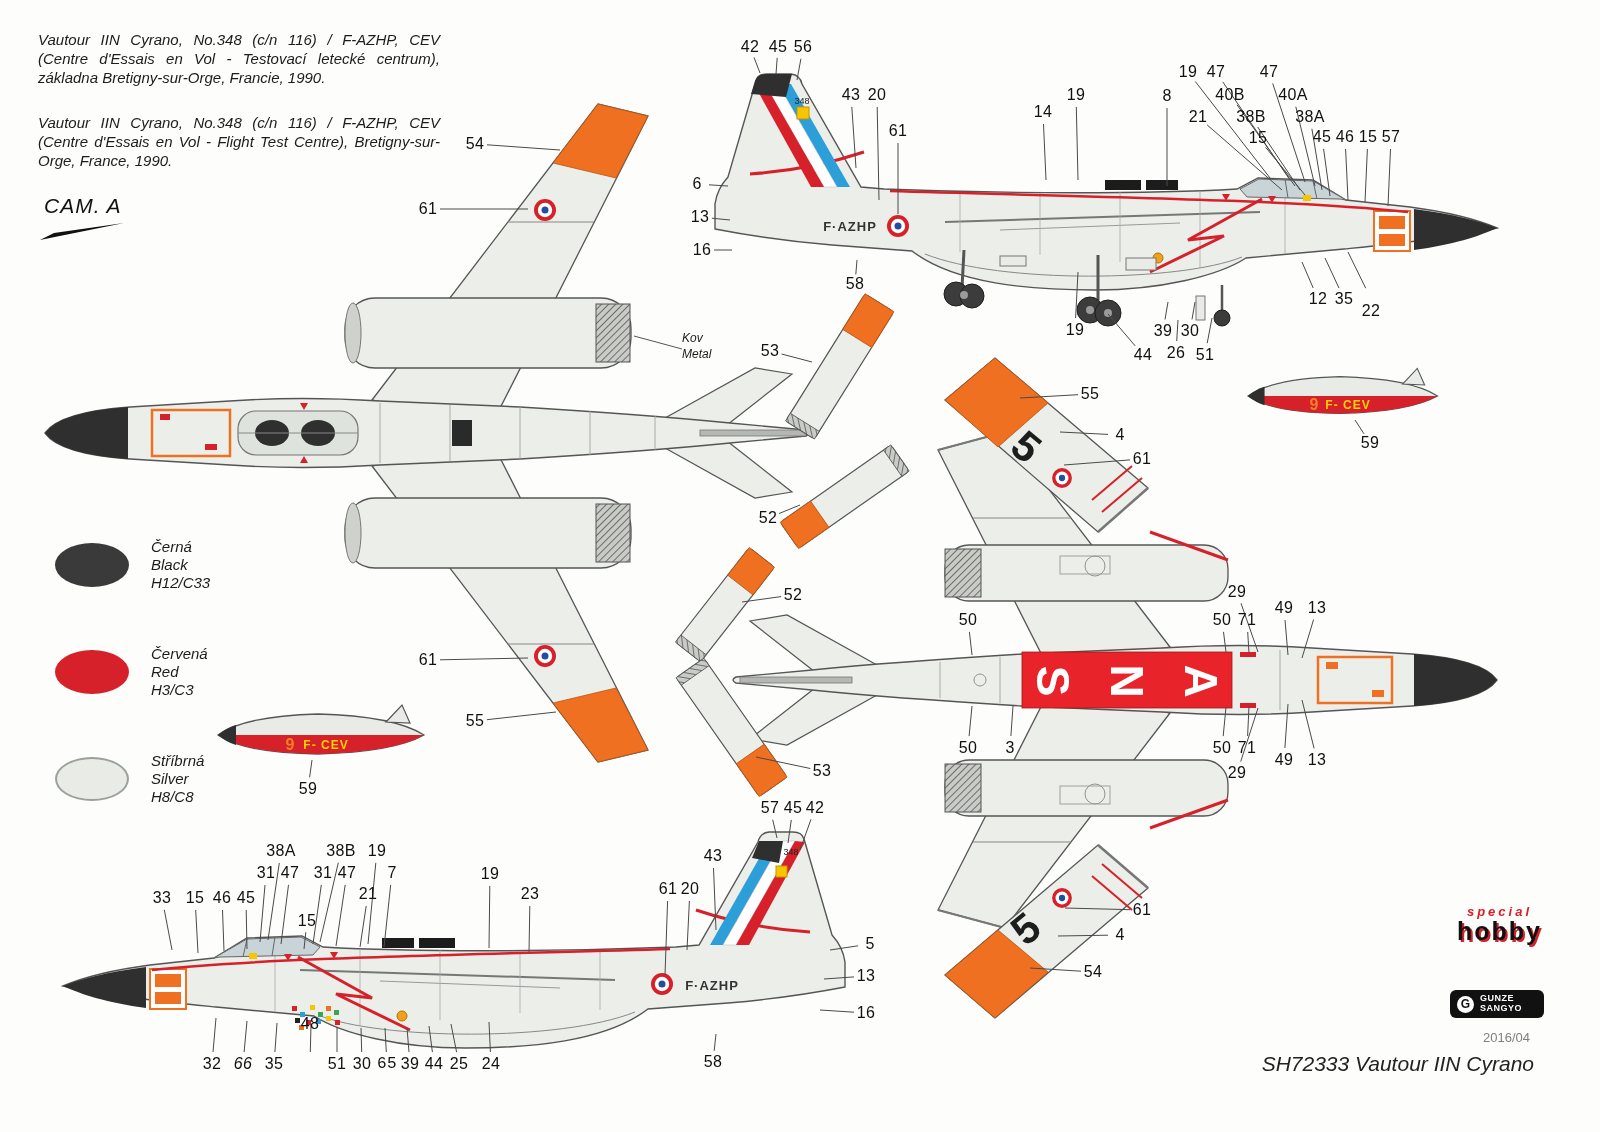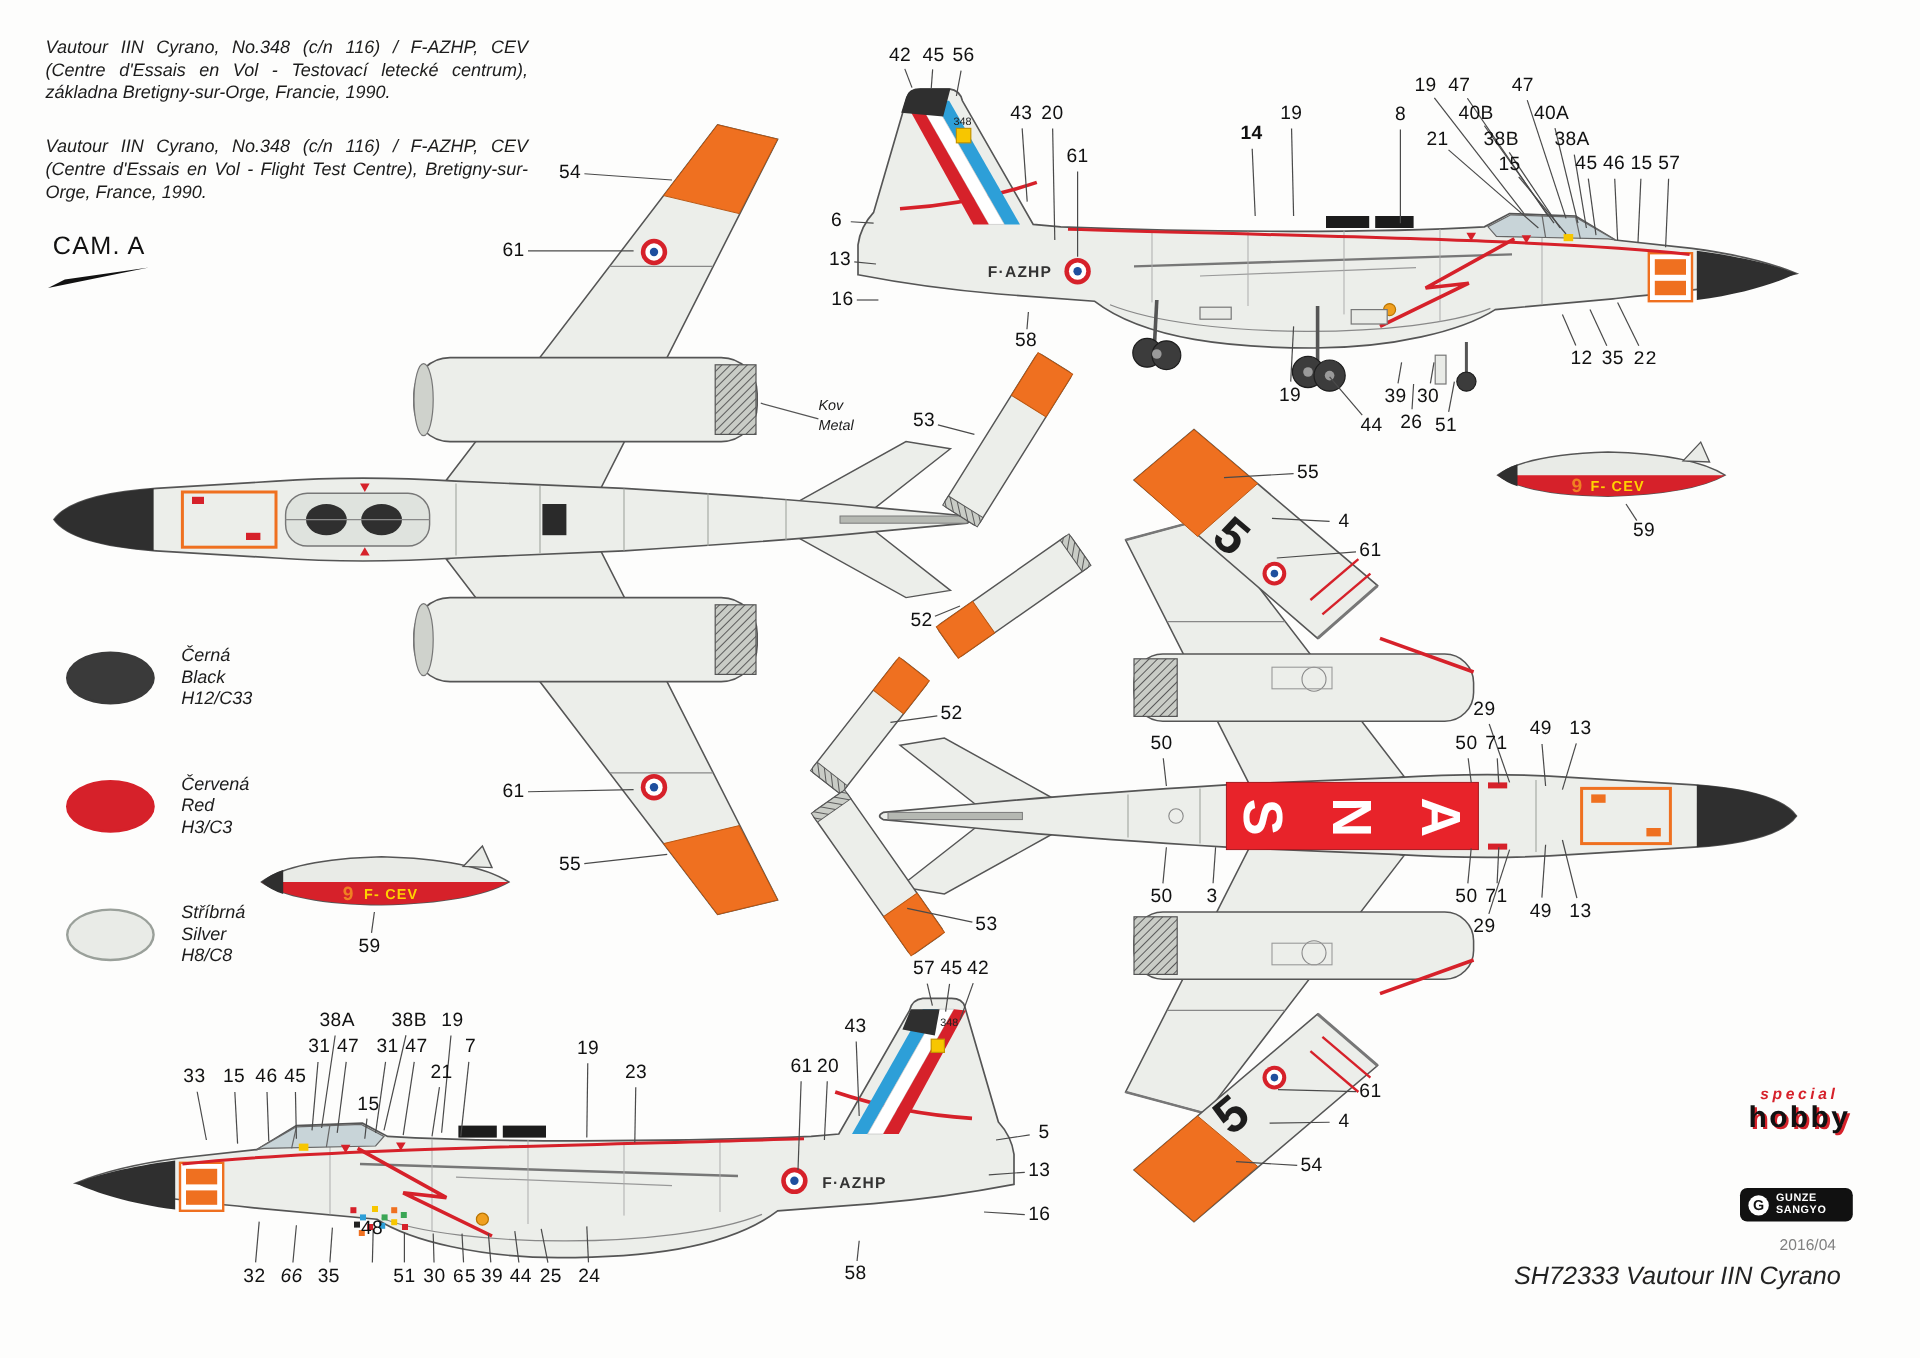--- a/index.html
+++ b/index.html
@@ -4,21 +4,21 @@
 <style>
   *{margin:0;padding:0;box-sizing:border-box}
   body{background:#fff;font-family:"Liberation Sans",sans-serif}
   #sheet{position:relative;width:1600px;height:1132px;background:#fdfdfc;overflow:hidden}
   #art,#leaders,#callouts{position:absolute;left:0;top:0;width:1600px;height:1132px}
   #leaders line{stroke:#4a4a4a;stroke-width:1}
   #callouts{pointer-events:none}
   .callout{position:absolute;transform:translate(-50%,-50%);font-size:16px;color:#111;letter-spacing:.3px;white-space:nowrap}
   .header{position:absolute;left:38px;top:30px;width:402px;font-style:italic;font-size:15px;line-height:1.28;color:#1c1c1c;text-align:justify}
   .header p+p{margin-top:25px}
-  .cam{position:absolute;left:44px;top:194px;font-size:21px;letter-spacing:1px;color:#111}
+  .cam{position:absolute;left:44px;top:194px;font-style:italic;font-size:21px;letter-spacing:1px;color:#111}
   .cam-swoosh{position:absolute;left:38px;top:220px}
   .legend{position:absolute;left:55px;top:538px}
   .legend-row{display:flex;align-items:center;margin-bottom:53px}
   .swatch{width:74px;height:44px;border-radius:50%;border:2px solid transparent;flex:0 0 auto}
   .legend-text{margin-left:22px;font-style:italic;font-size:15px;line-height:1.2;color:#1c1c1c}
   .note{position:absolute;left:682px;top:331px;font-style:italic;font-size:12px;line-height:1.3;color:#1c1c1c}
   .footer-date{position:absolute;right:70px;top:1030px;font-size:13px;color:#808080}
   .footer-product{position:absolute;right:66px;top:1052px;font-style:italic;font-size:21px;color:#222}
   .sh-logo{position:absolute;right:58px;top:904px;text-align:center}
   .sh-special{display:block;color:#d6212a;font-style:italic;font-weight:bold;font-size:13px;letter-spacing:3px}
@@ -378,21 +378,21 @@
       <line x1="1081.0" y1="971.2" x2="1030" y2="968"></line>
     </svg>
 
   <div id="callouts">
       <span class="callout" style="left: 750px; top: 47px;">42</span>
       <span class="callout" style="left: 778px; top: 47px;">45</span>
       <span class="callout" style="left: 803px; top: 47px;">56</span>
       <span class="callout" style="left: 851px; top: 95px;">43</span>
       <span class="callout" style="left: 877px; top: 95px;">20</span>
       <span class="callout" style="left: 898px; top: 131px;">61</span>
-      <span class="callout" style="left: 1043px; top: 112px; font-weight: bold;">14</span>
+      <span class="callout" style="left: 1043px; top: 112px;">14</span>
       <span class="callout" style="left: 1076px; top: 95px;">19</span>
       <span class="callout" style="left: 1167px; top: 96px;">8</span>
       <span class="callout" style="left: 1188px; top: 72px;">19</span>
       <span class="callout" style="left: 1216px; top: 72px;">47</span>
       <span class="callout" style="left: 1269px; top: 72px;">47</span>
       <span class="callout" style="left: 1230px; top: 95px;">40B</span>
       <span class="callout" style="left: 1198px; top: 117px;">21</span>
       <span class="callout" style="left: 1251px; top: 117px;">38B</span>
       <span class="callout" style="left: 1293px; top: 95px;">40A</span>
       <span class="callout" style="left: 1310px; top: 117px;">38A</span>
@@ -406,21 +406,21 @@
       <span class="callout" style="left: 702px; top: 250px;">16</span>
       <span class="callout" style="left: 855px; top: 284px;">58</span>
       <span class="callout" style="left: 1075px; top: 330px;">19</span>
       <span class="callout" style="left: 1163px; top: 331px;">39</span>
       <span class="callout" style="left: 1190px; top: 331px;">30</span>
       <span class="callout" style="left: 1143px; top: 355px;">44</span>
       <span class="callout" style="left: 1176px; top: 353px;">26</span>
       <span class="callout" style="left: 1205px; top: 355px;">51</span>
       <span class="callout" style="left: 1318px; top: 299px;">12</span>
       <span class="callout" style="left: 1344px; top: 299px;">35</span>
-      <span class="callout" style="left: 1371px; top: 299px; font-family: Liberation Mono, monospace;">22</span>
+      <span class="callout" style="left: 1371px; top: 311px;">22</span>
       <span class="callout" style="left: 475px; top: 144px;">54</span>
       <span class="callout" style="left: 428px; top: 209px;">61</span>
       <span class="callout" style="left: 770px; top: 351px;">53</span>
       <span class="callout" style="left: 768px; top: 518px;">52</span>
       <span class="callout" style="left: 428px; top: 660px;">61</span>
       <span class="callout" style="left: 475px; top: 721px;">55</span>
       <span class="callout" style="left: 308px; top: 789px;">59</span>
       <span class="callout" style="left: 1090px; top: 394px;">55</span>
       <span class="callout" style="left: 1120px; top: 435px;">4</span>
       <span class="callout" style="left: 1142px; top: 459px;">61</span>

